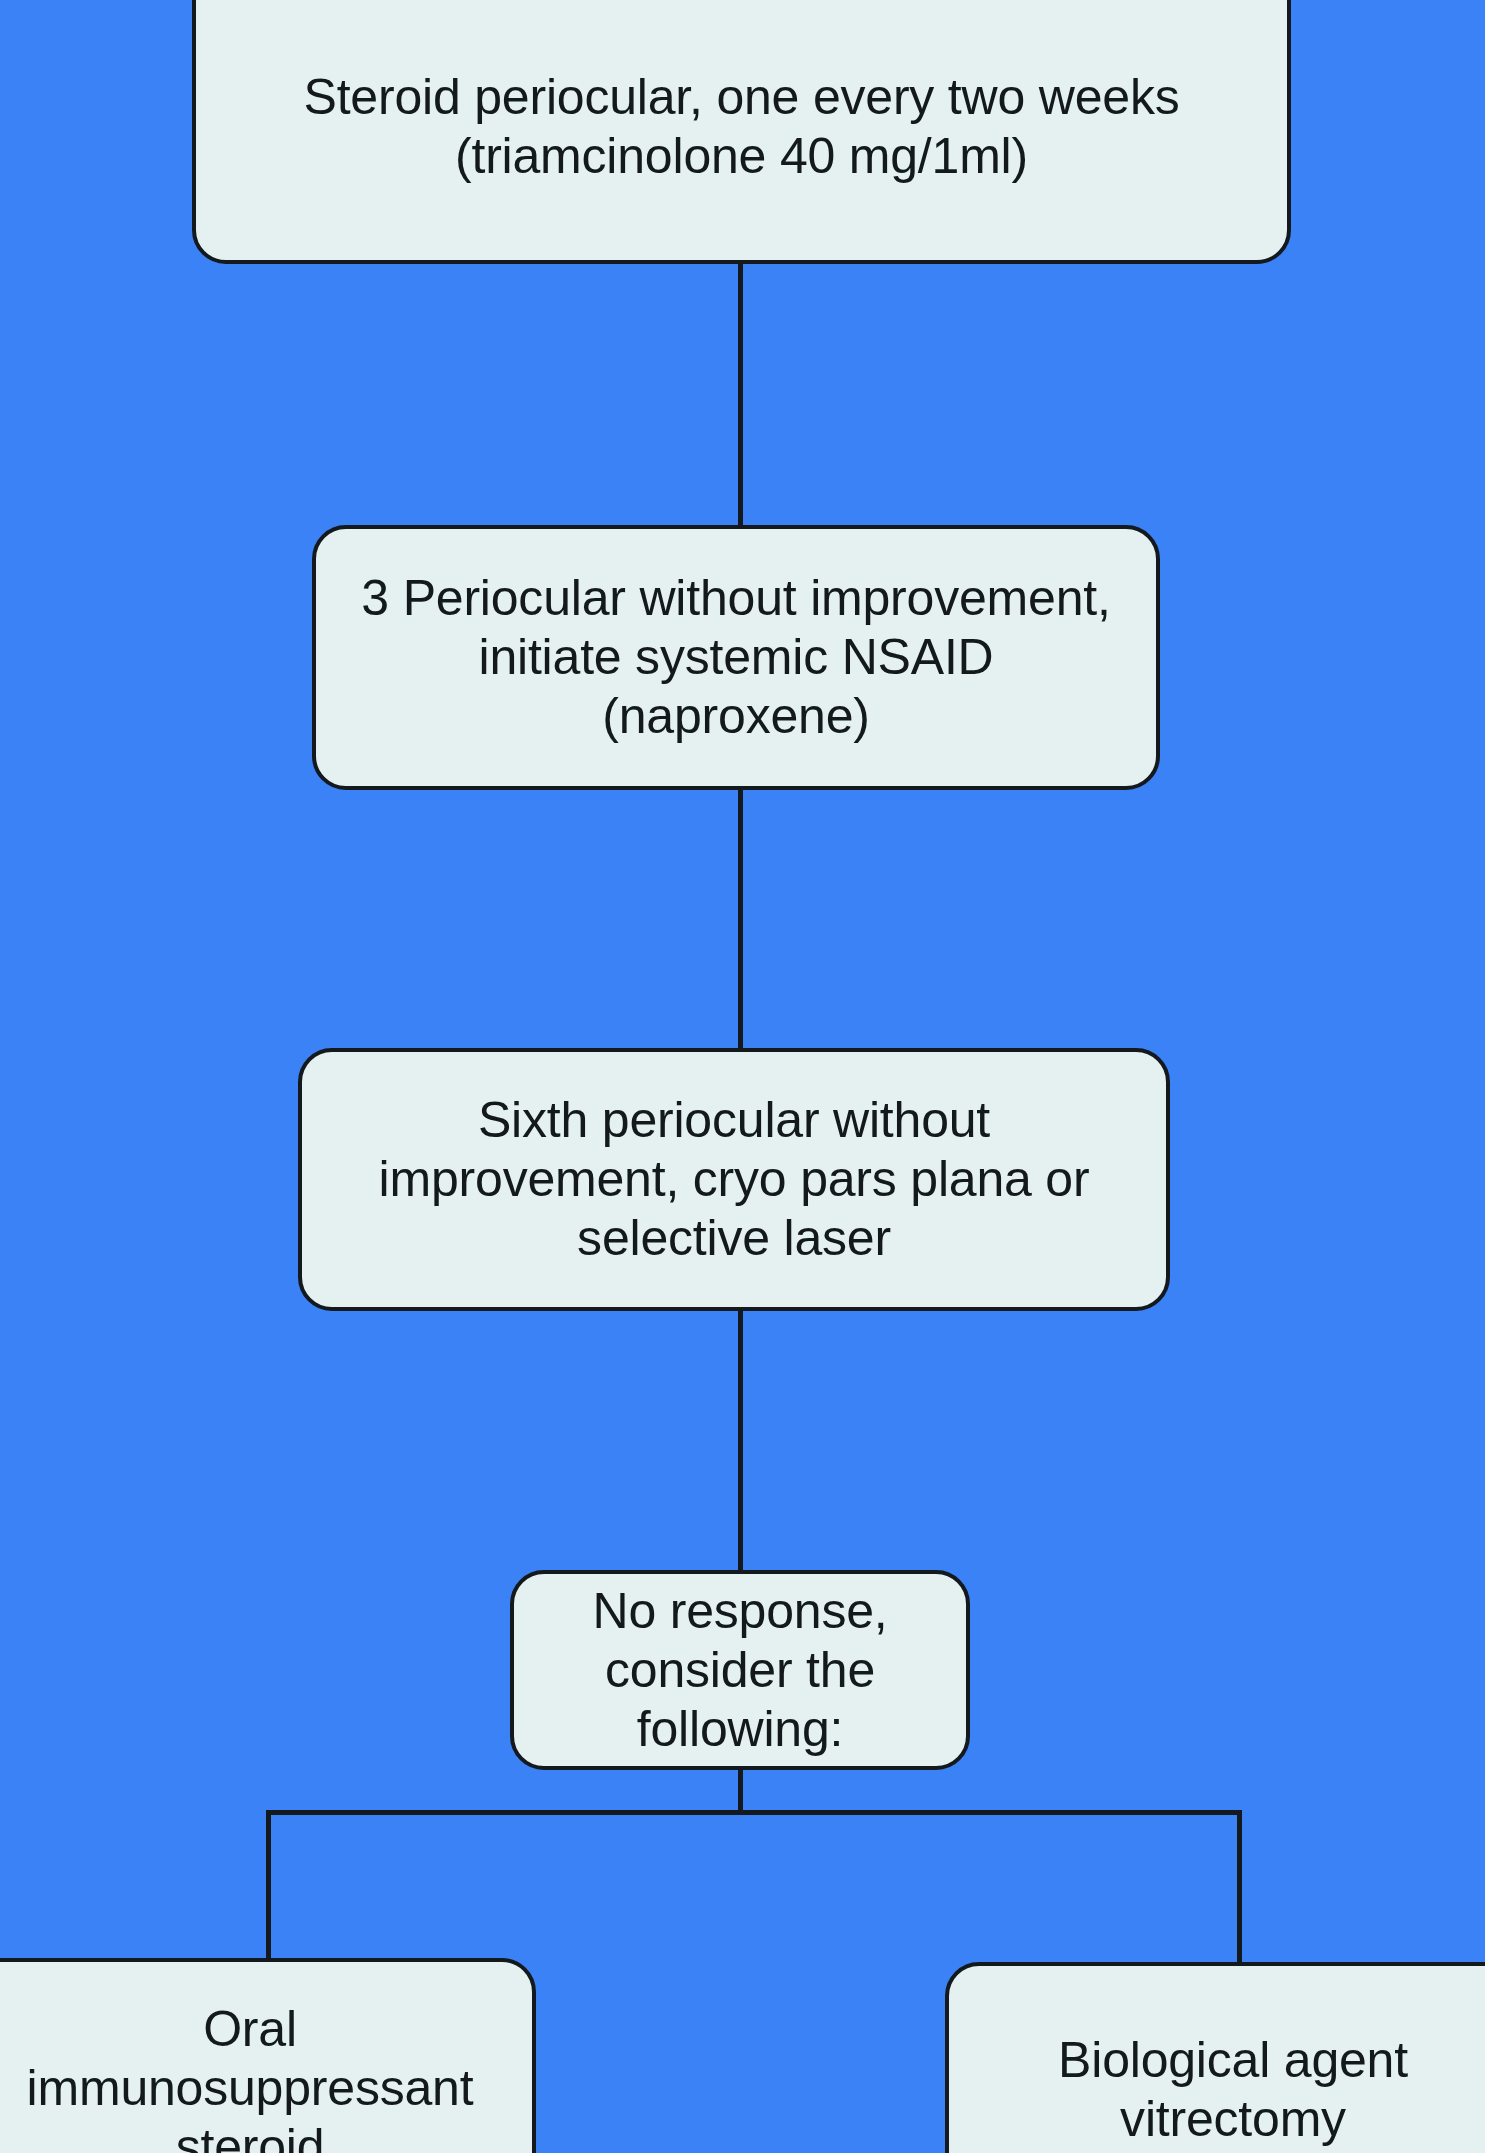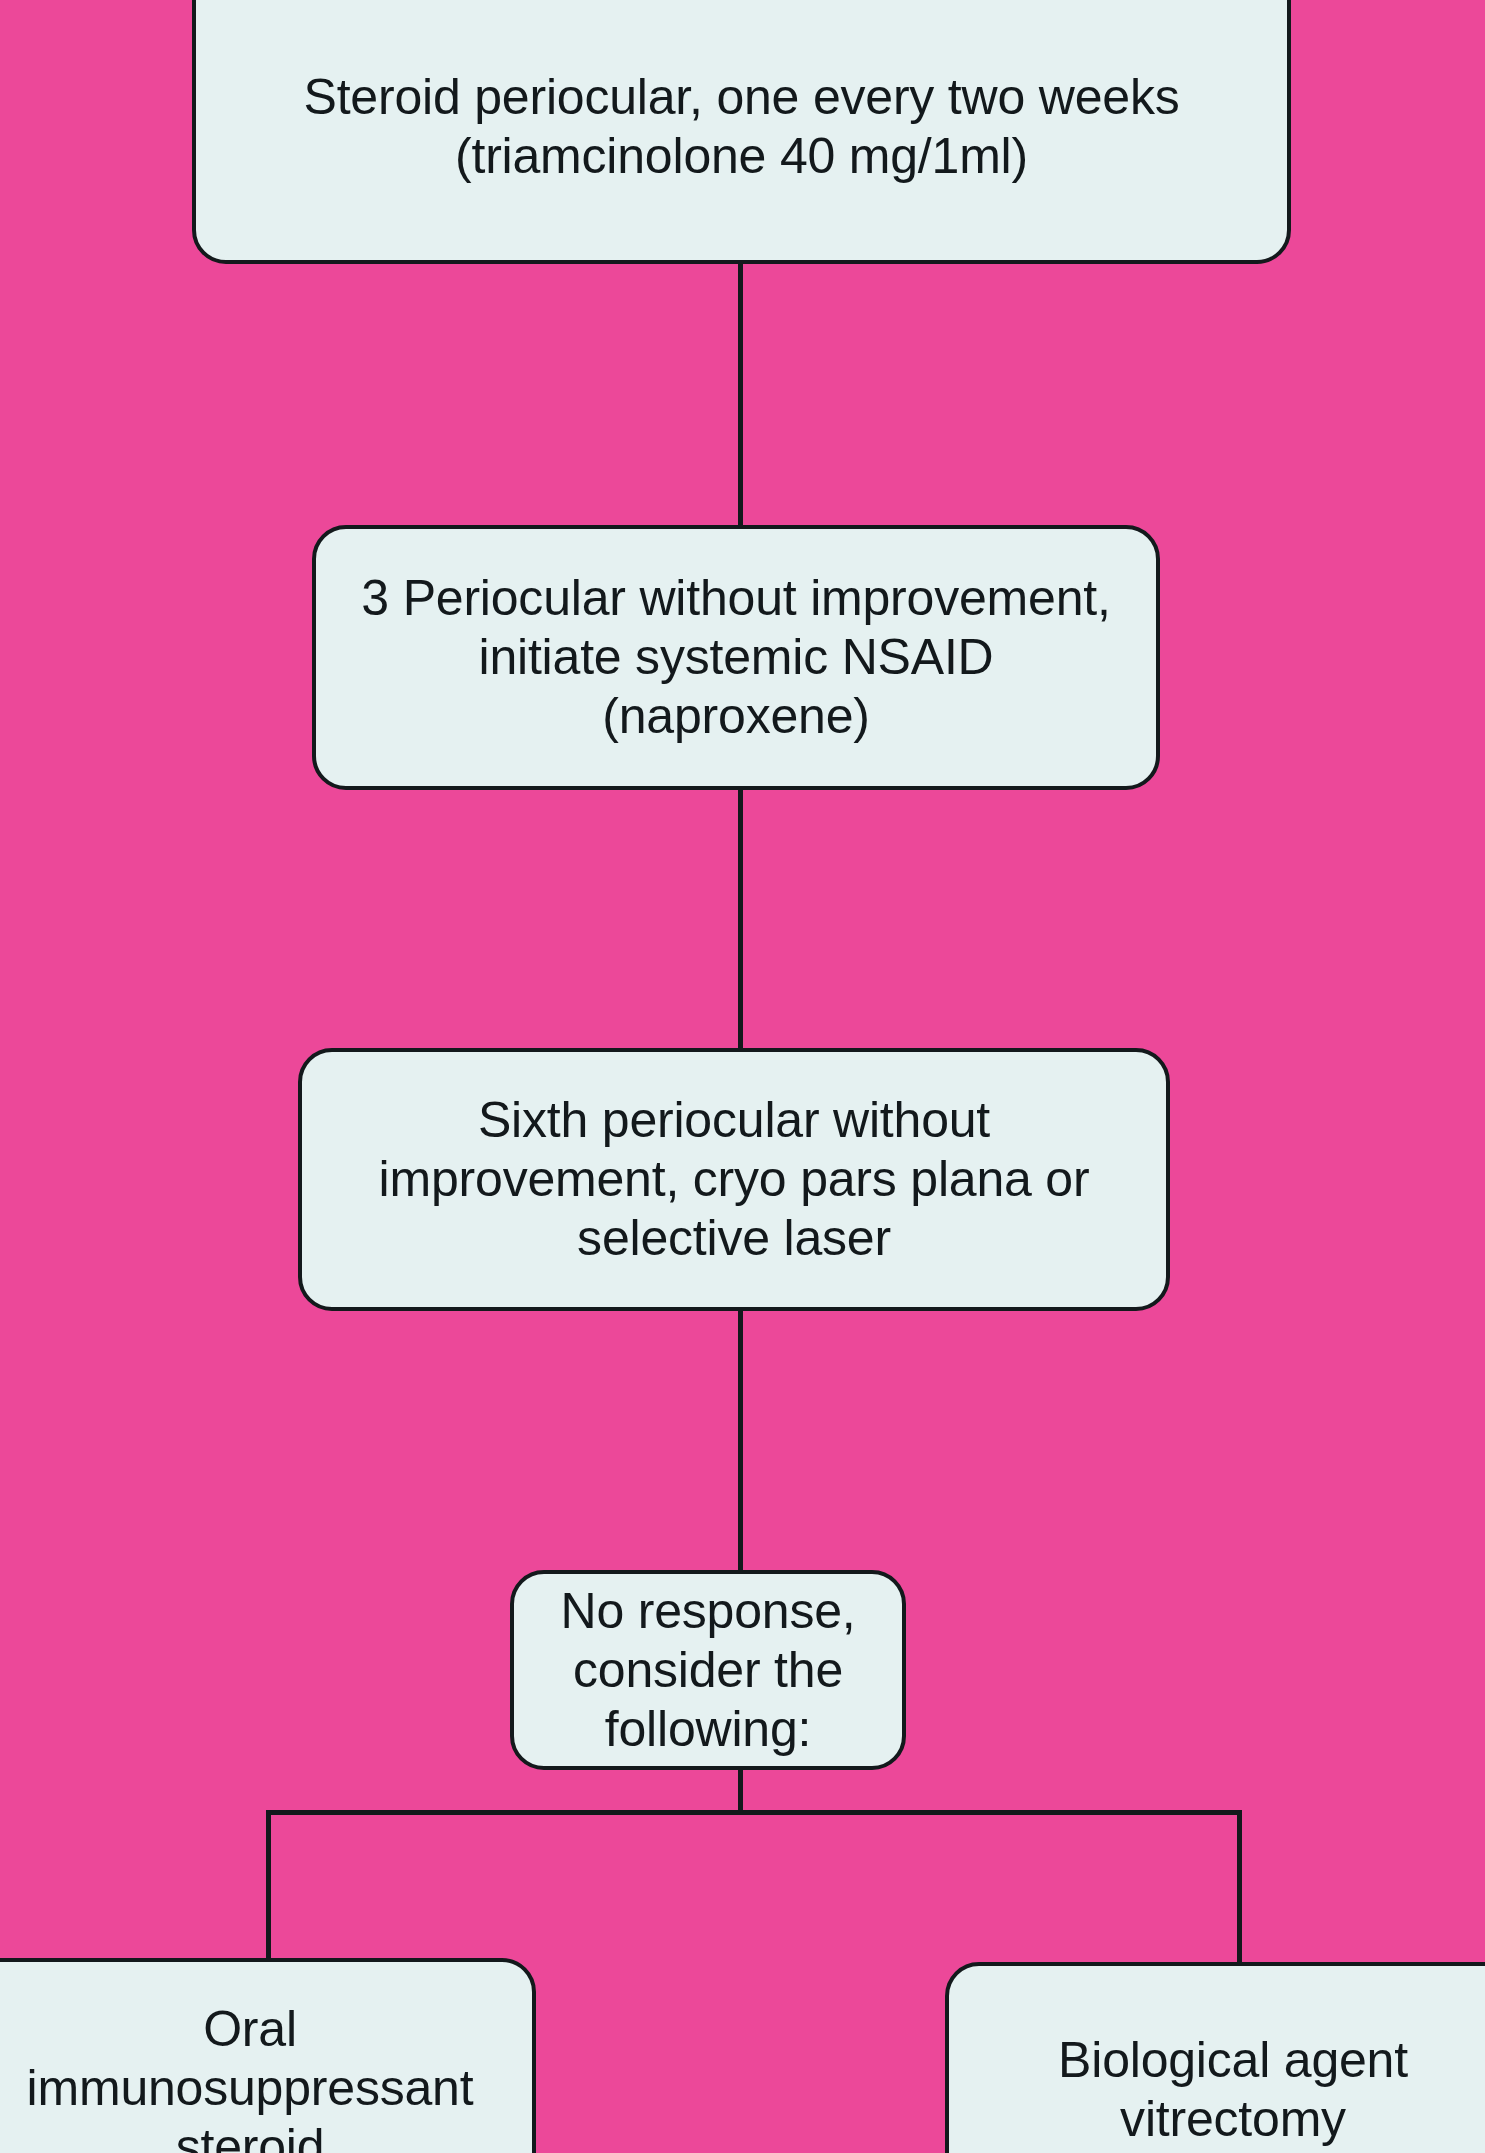--- a/index.html
+++ b/index.html
@@ -7,21 +7,21 @@
     padding: 0;
     background: #ffffff;
   }
   body {
     font-family: "Liberation Sans", sans-serif;
   }
   #canvas {
     position: relative;
     width: 1485px;
     height: 2153px;
-    background: #ec4899;
+    background: #3b82f6;
     overflow: hidden;
   }
   .node {
     position: absolute;
     box-sizing: border-box;
     background: #e5f1f1;
     border: 4px solid #13191c;
     border-radius: 34px;
     display: flex;
     align-items: center;
@@ -60,21 +60,21 @@
   #node-sixth-periocular {
     left: 298px;
     top: 1048px;
     width: 872px;
     height: 263px;
   }
 
   #node-no-response {
     left: 510px;
     top: 1570px;
-    width: 396px;
+    width: 460px;
     height: 200px;
   }
 
   #node-oral-immunosuppressant {
     left: -36px;
     top: 1958px;
     width: 572px;
     height: 260px;
   }
 

